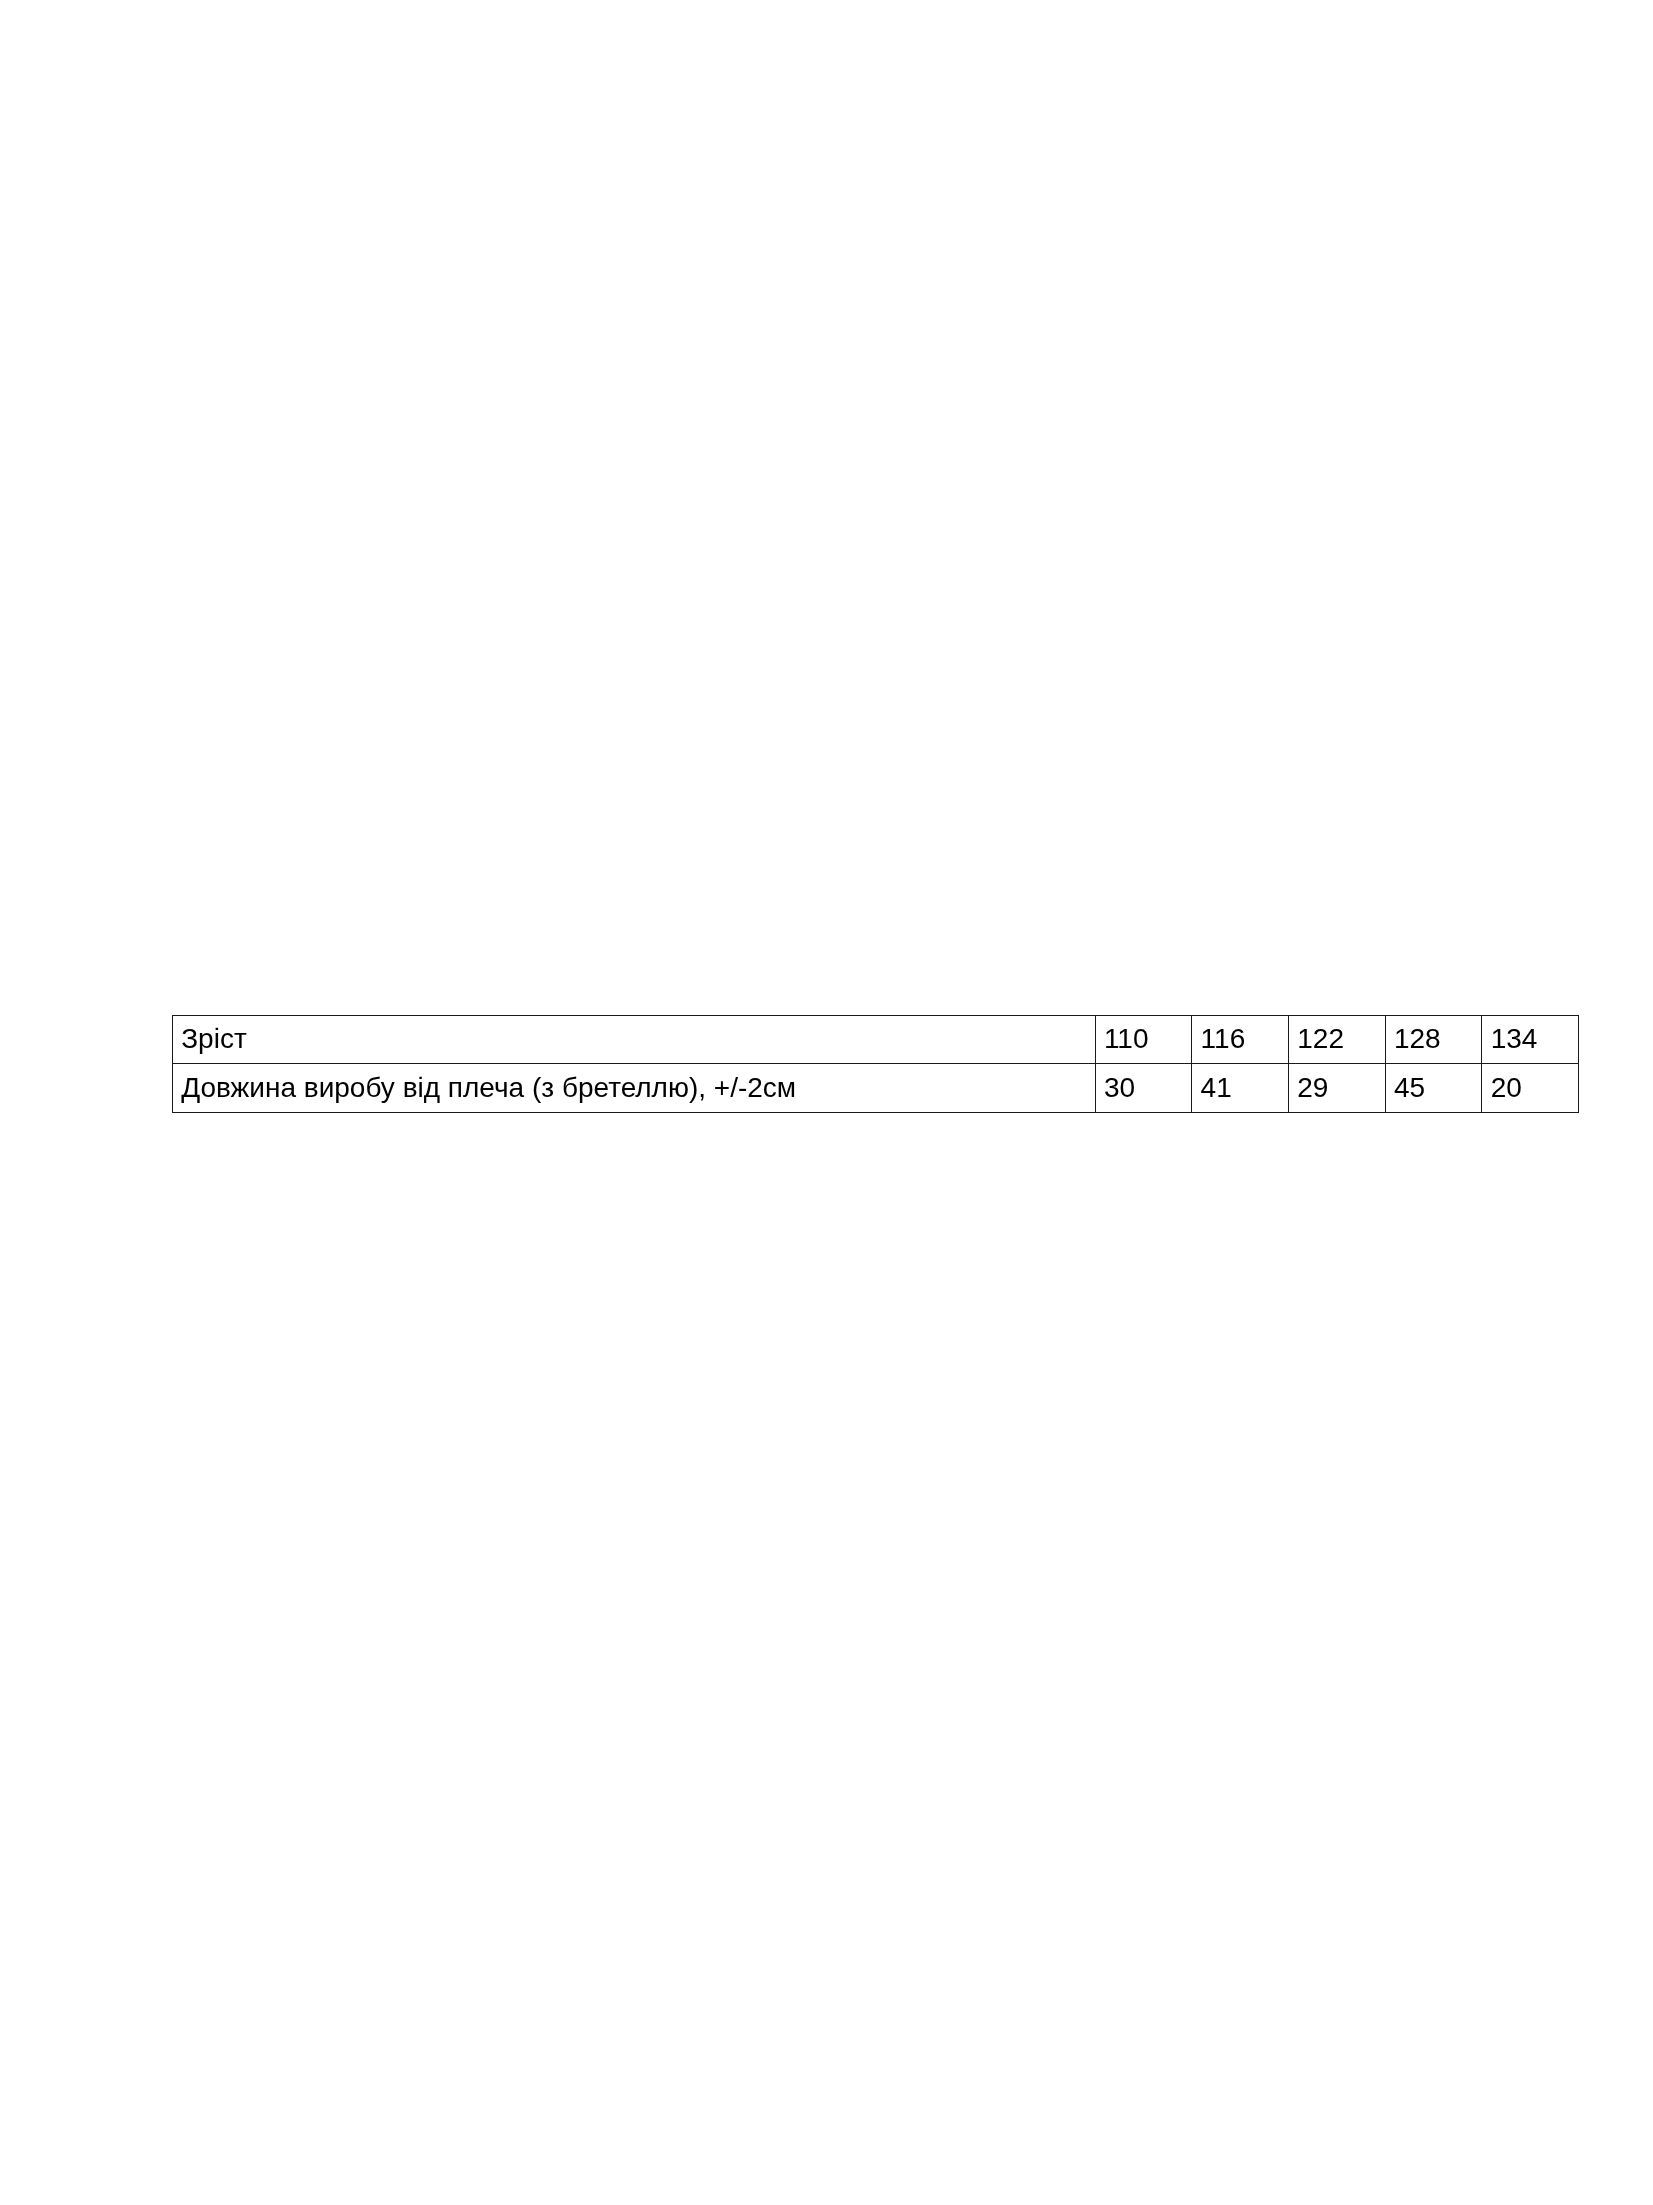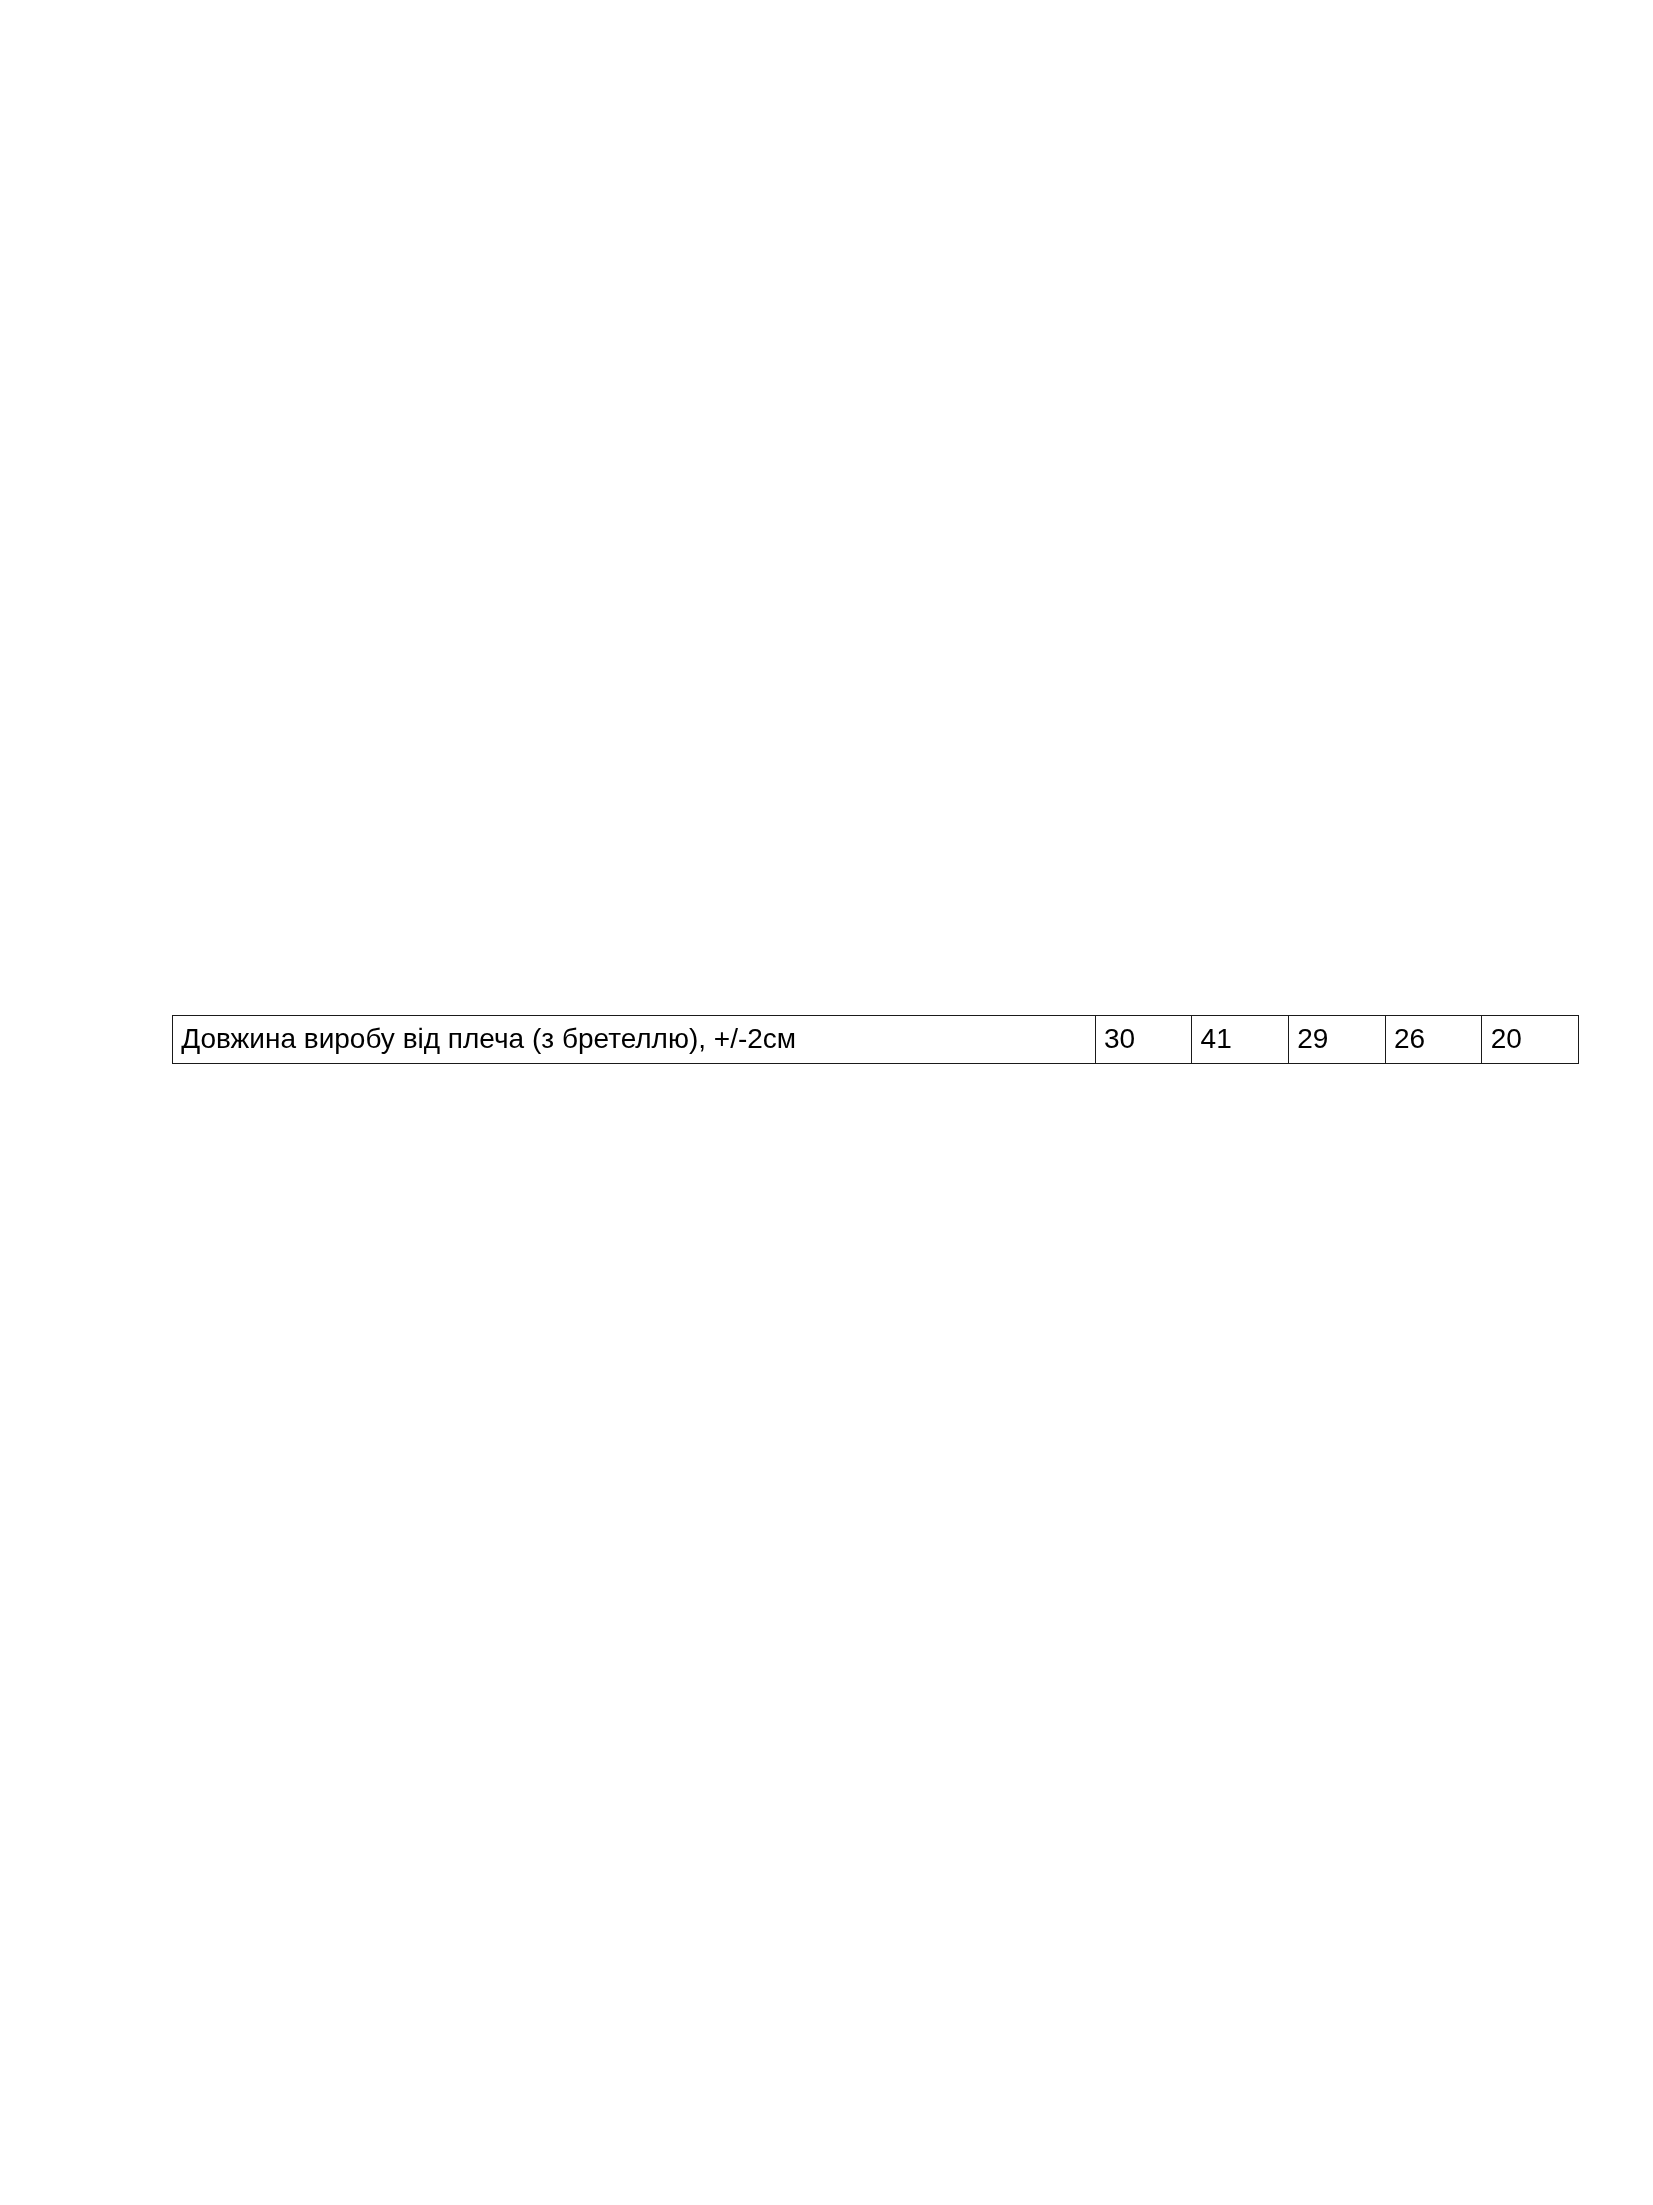--- a/index.html
+++ b/index.html
@@ -51,23 +51,31 @@
     text-align: left;
   }
 </style>
 </head>
 <body>
 
 <div class="size-table-wrap">
   <table class="size-table">
     <tbody>
       <tr>
+        <td class="label-cell">Зріст</td>
+        <td class="value-cell">110</td>
+        <td class="value-cell">116</td>
+        <td class="value-cell">122</td>
+        <td class="value-cell">128</td>
+        <td class="value-cell">134</td>
+      </tr>
+      <tr>
         <td class="label-cell">Довжина виробу від плеча (з бретеллю), +/-2см</td>
         <td class="value-cell">30</td>
         <td class="value-cell">41</td>
         <td class="value-cell">29</td>
-        <td class="value-cell">26</td>
+        <td class="value-cell">45</td>
         <td class="value-cell">20</td>
       </tr>
     </tbody>
   </table>
 </div>
 
 
 </body></html>

